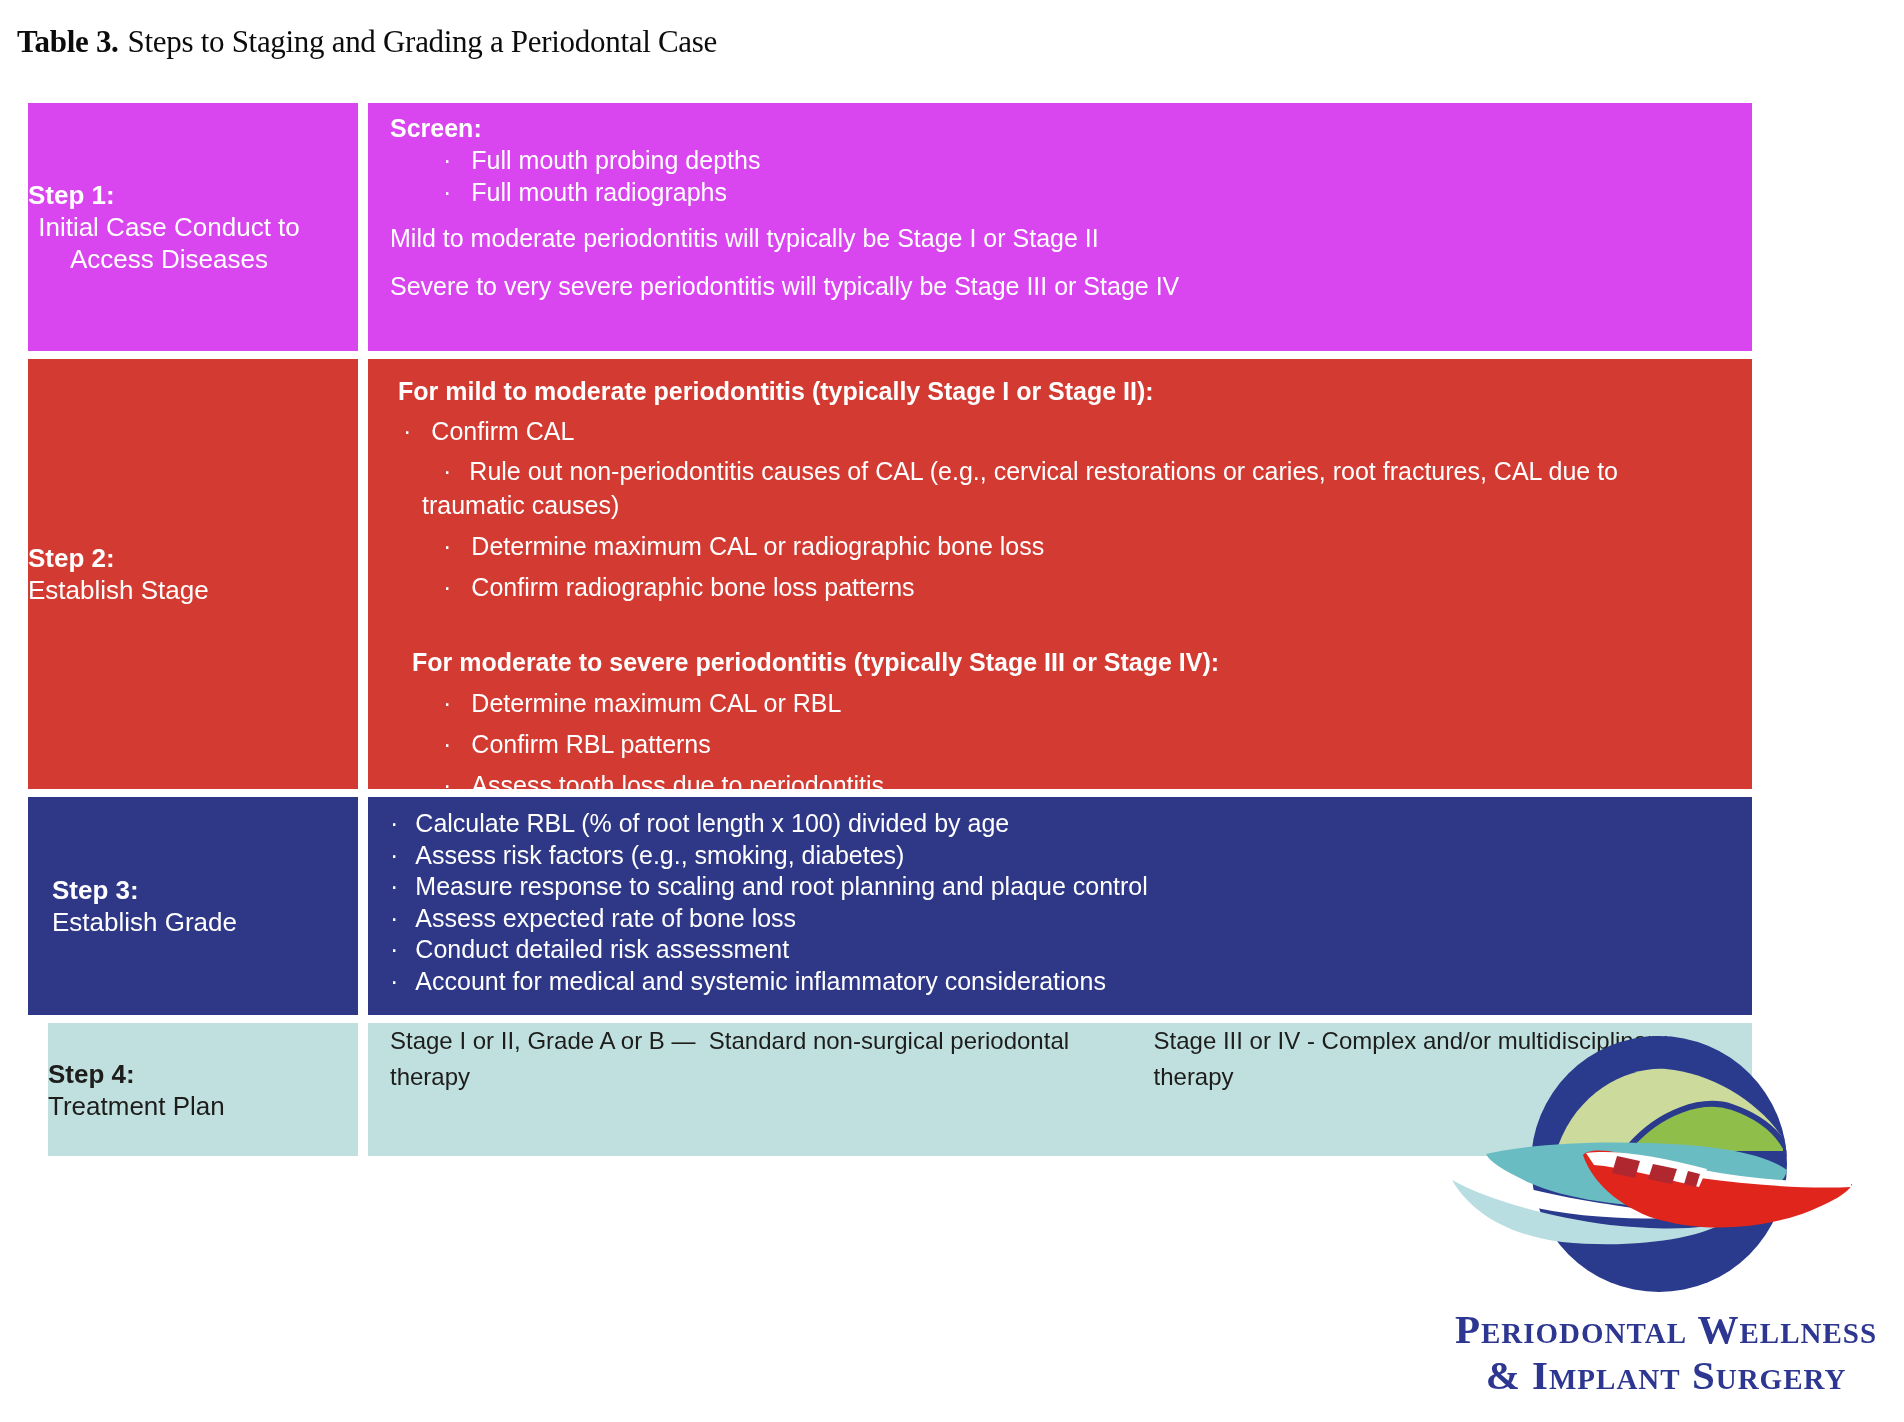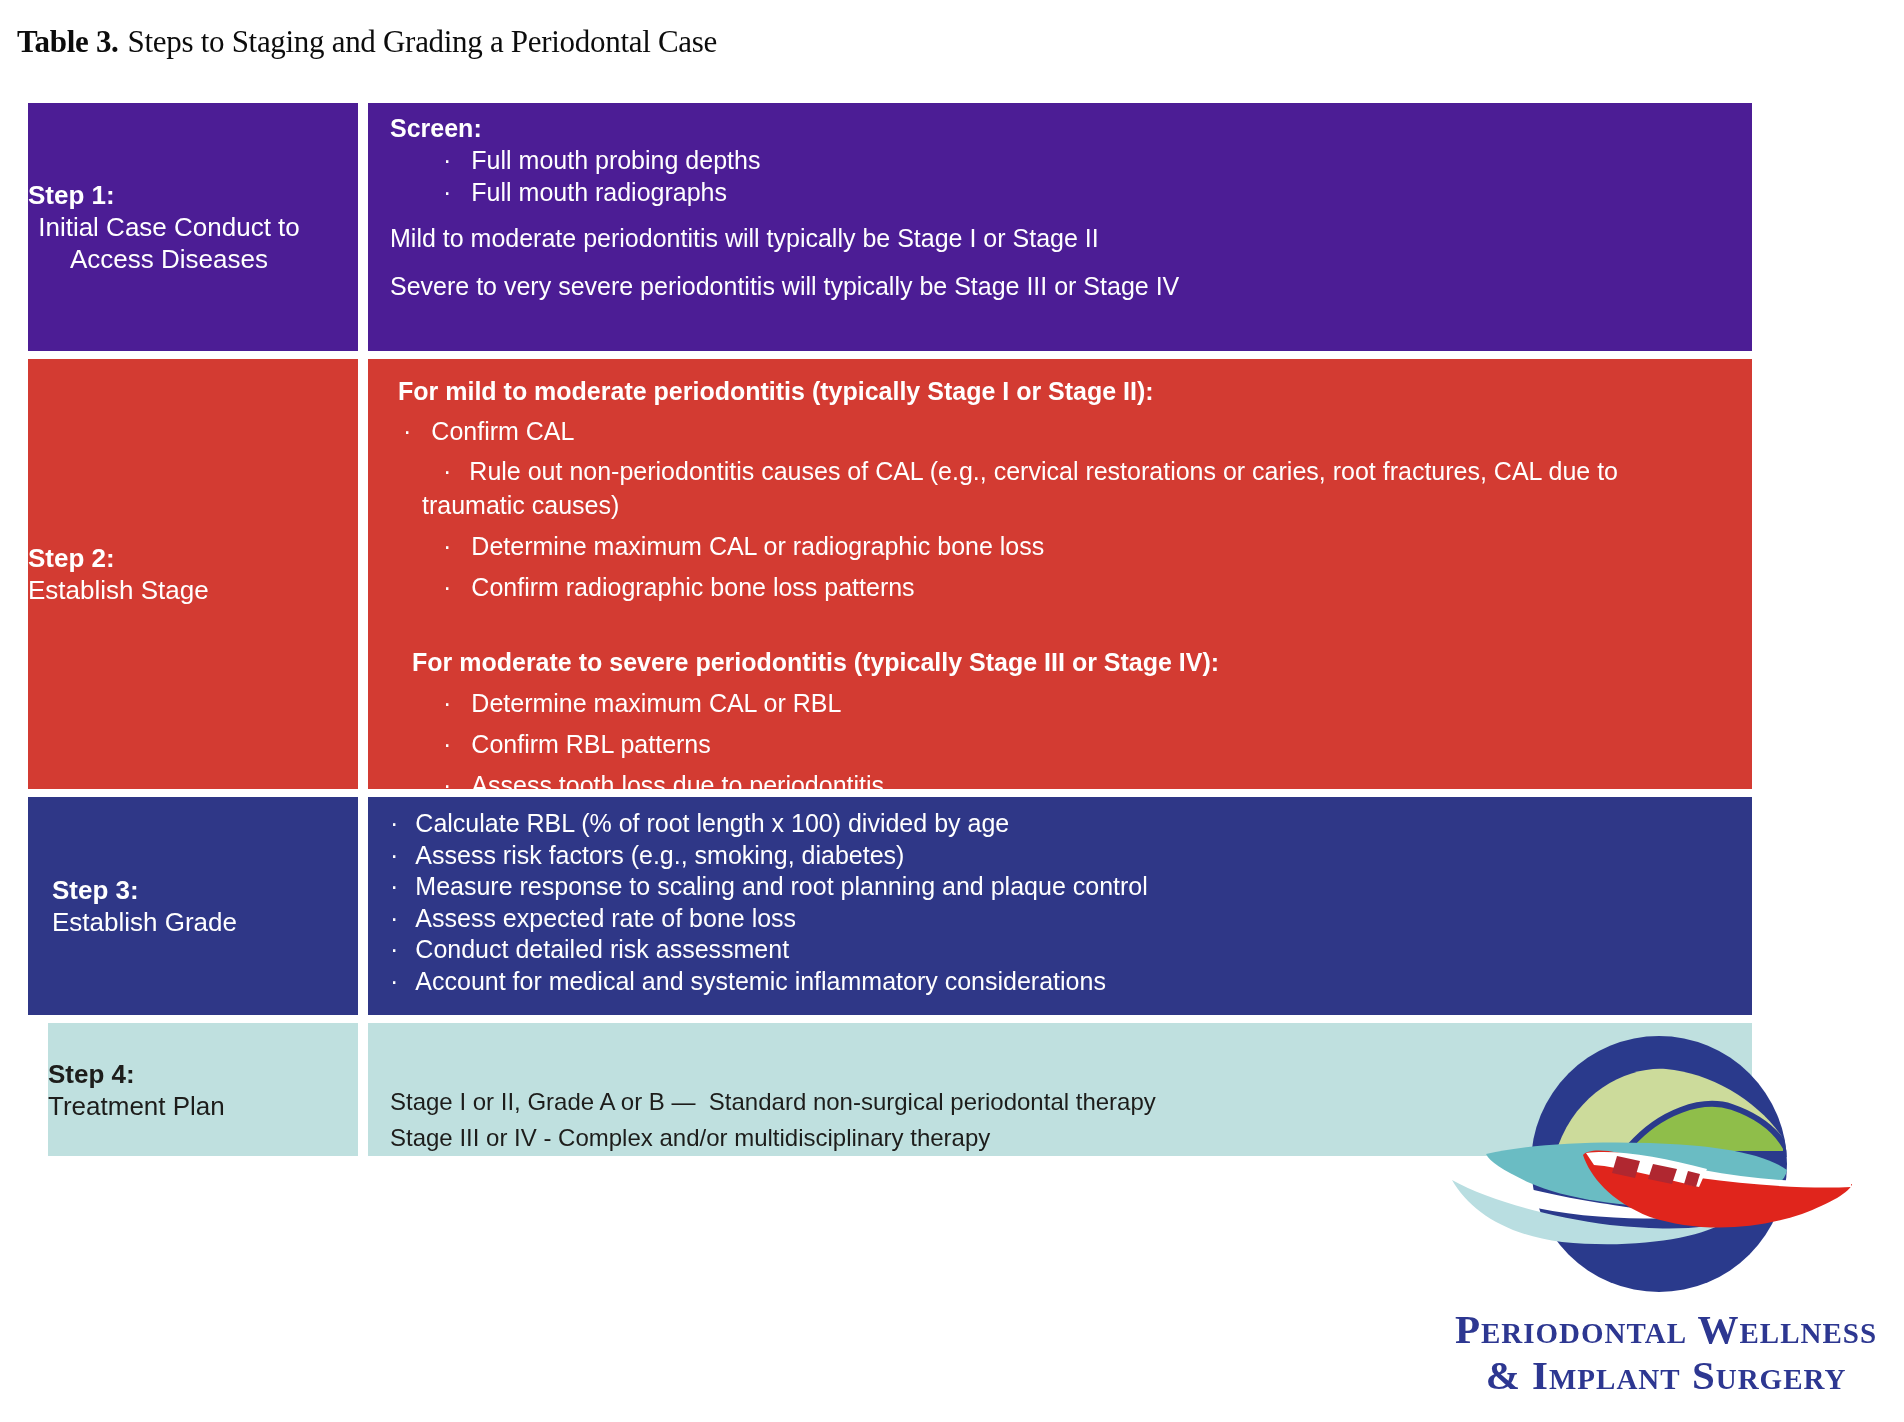--- a/index.html
+++ b/index.html
@@ -17,21 +17,21 @@
 
   
   .tbl {
     position:absolute; left:28px; top:103px;
     display:grid;
     grid-template-columns:330px 1384px;
     grid-template-rows:248px 430px 218px 133px;
     gap:8px 10px;
   }
   .cell { overflow:hidden; }
-  .bg-green { background:#4c1d95; }
+  .bg-green { background:#d946ef; }
   .bg-red   { background:#D33B32; }
   .bg-blue  { background:#2F3787;padding-left:24px; }
   .bg-teal  { background:#BFE0DF; }
 
   
   .label-cell {
     display:flex; flex-direction:column; justify-content:center; align-items:flex-start;
     text-align:center; color:#ffffff; font-size:26px; line-height:32px;
   }
   .label-cell .step-no { font-weight:bold; }
@@ -60,21 +60,21 @@
   .r-b2::before { margin-right:18px; }
   .r-b  { margin-left:53px; margin-top:8px; line-height:33px; }
   .r-h2 { margin-left:22px; margin-top:42px; }
 
   
   .b-bullet { line-height:31.5px; }
   .b-bullet::before { margin-right:17px; }
 
   
   .teal-content {
-    display:flex; flex-direction:column; justify-content:flex-end;
+    display:flex; flex-direction:row; justify-content:flex-end;
     color:#1d1d1b; font-size:24px; line-height:36px; padding-left:22px;
     white-space:pre-wrap;
   }
 
   
   .logo { position:absolute; left:1410px; top:990px; width:494px; height:432px; }
   .logo svg { overflow:visible; }
   .logo-word {
     font-family:"Liberation Serif", serif;
     font-variant:small-caps;

